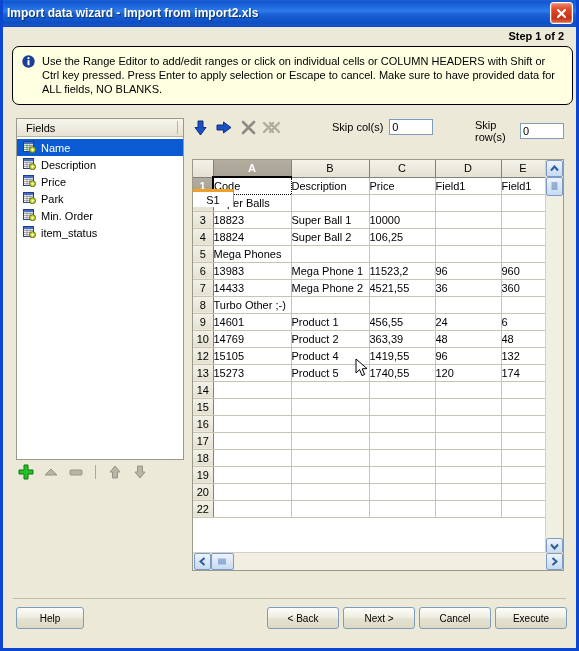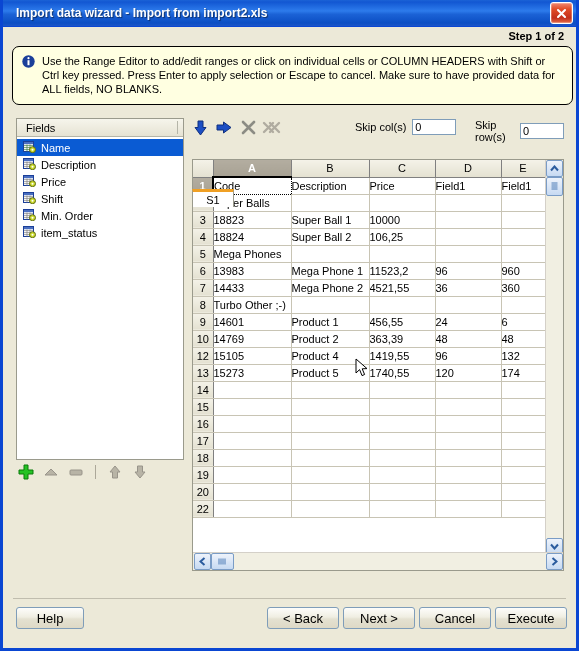--- a/index.html
+++ b/index.html
@@ -28,21 +28,21 @@
     height: 26px;
     background: linear-gradient(180deg,#1b62d6 0%,#1257d2 8%,#2d7bec 42%,#1b62d6 55%,#0c4fc4 88%,#1b55c8 100%);
     border-bottom: 1px solid #0a46d2;
     display: flex;
     align-items: center;
   }
   .titlebar-text {
     color: #ffffff;
     font-weight: bold;
     font-size: 12px;
-    margin-left: 13px;
+    margin-left: 4px;
     text-shadow: 1px 1px 1px rgba(0,0,0,.5);
     white-space: nowrap;
   }
   .close-btn {
     position: absolute;
     right: 3px; top: 2px;
     width: 21px; height: 20px;
     border-radius: 3px;
     background: linear-gradient(180deg,#f08a72 0%,#e24d27 30%,#c2301b 75%,#e36a4a 100%);
     border: 1px solid #ffffff;
@@ -310,21 +310,21 @@
     height: 1px; background: #c0bdae;
   }
   .btn {
     position: absolute;
     height: 22px;
     box-sizing: border-box;
     background: linear-gradient(180deg,#fdfdfb 0%,#f0eee2 45%,#e4e1d1 55%,#ded9c6 100%);
     border: 1px solid #7f9db9;
     border-radius: 3px;
     font-family: "Liberation Sans", sans-serif;
-    font-size: 13px;
+    font-size: 10px;
     color: #000;
     cursor: pointer;
     display: flex; align-items: center; justify-content: center;
   }
 </style>
 </head>
 <body>
 
 <div id="app">
 
@@ -396,21 +396,21 @@
       <div class="field-item">
         <span class="field-icon">
           <svg width="13" height="12" viewBox="0 0 13 12">
             <rect x="0.5" y="0.5" width="10" height="10" fill="#ffffff" stroke="#1b3f99"></rect>
             <rect x="1" y="1" width="9" height="2.2" fill="#4a6fc0"></rect>
             <path d="M1,4.6 H10 M1,6.6 H10 M1,8.6 H10 M4,3.5 V10.5 M7,3.5 V10.5" stroke="#7f7f7f" stroke-width="0.7"></path>
             <circle cx="9.5" cy="8.7" r="3" fill="#cddb2e" stroke="#5c6b12"></circle>
             <circle cx="9.5" cy="8.7" r="1" fill="#ffffff"></circle>
           </svg>
         </span>
-        <span class="field-label">Shift</span>
+        <span class="field-label">Park</span>
       </div>
       <div class="field-item">
         <span class="field-icon">
           <svg width="13" height="12" viewBox="0 0 13 12">
             <rect x="0.5" y="0.5" width="10" height="10" fill="#ffffff" stroke="#1b3f99"></rect>
             <rect x="1" y="1" width="9" height="2.2" fill="#4a6fc0"></rect>
             <path d="M1,4.6 H10 M1,6.6 H10 M1,8.6 H10 M4,3.5 V10.5 M7,3.5 V10.5" stroke="#7f7f7f" stroke-width="0.7"></path>
             <circle cx="9.5" cy="8.7" r="3" fill="#cddb2e" stroke="#5c6b12"></circle>
             <circle cx="9.5" cy="8.7" r="1" fill="#ffffff"></circle>
           </svg>
@@ -460,21 +460,21 @@
       <path d="M16,8.5 L8.5,14 V11 H2 V6 H8.5 V3 Z" fill="#1d4fc4" stroke="#10307e"></path>
     </svg>
     <svg class="tb-icon" style="left:48px;" width="17" height="17" viewBox="0 0 17 17">
       <path d="M3,3 L14,14 M14,3 L3,14" stroke="#8c8c84" stroke-width="2.6" stroke-linecap="round"></path>
     </svg>
     <svg class="tb-icon" style="left:70px;" width="19" height="17" viewBox="0 0 19 17">
       <path d="M2,4 L11,13 M11,4 L2,13" stroke="#b0aca0" stroke-width="2.4" stroke-linecap="round"></path>
       <path d="M8,4 L17,13 M17,4 L8,13" stroke="#b0aca0" stroke-width="2.4" stroke-linecap="round"></path>
     </svg>
 
-    <div class="skip-group" style="left:163px;">
+    <div class="skip-group" style="left:140px;">
       <span class="skip-label">Skip col(s)</span>
       <input class="skip-input" type="text" value="0" style="">
     </div>
     <div class="skip-group" style="left:283px;">
       <span class="skip-label">Skip row(s)</span>
       <input class="skip-input" type="text" value="0" style="">
     </div>
   </div>
 
   <div class="tabs">

